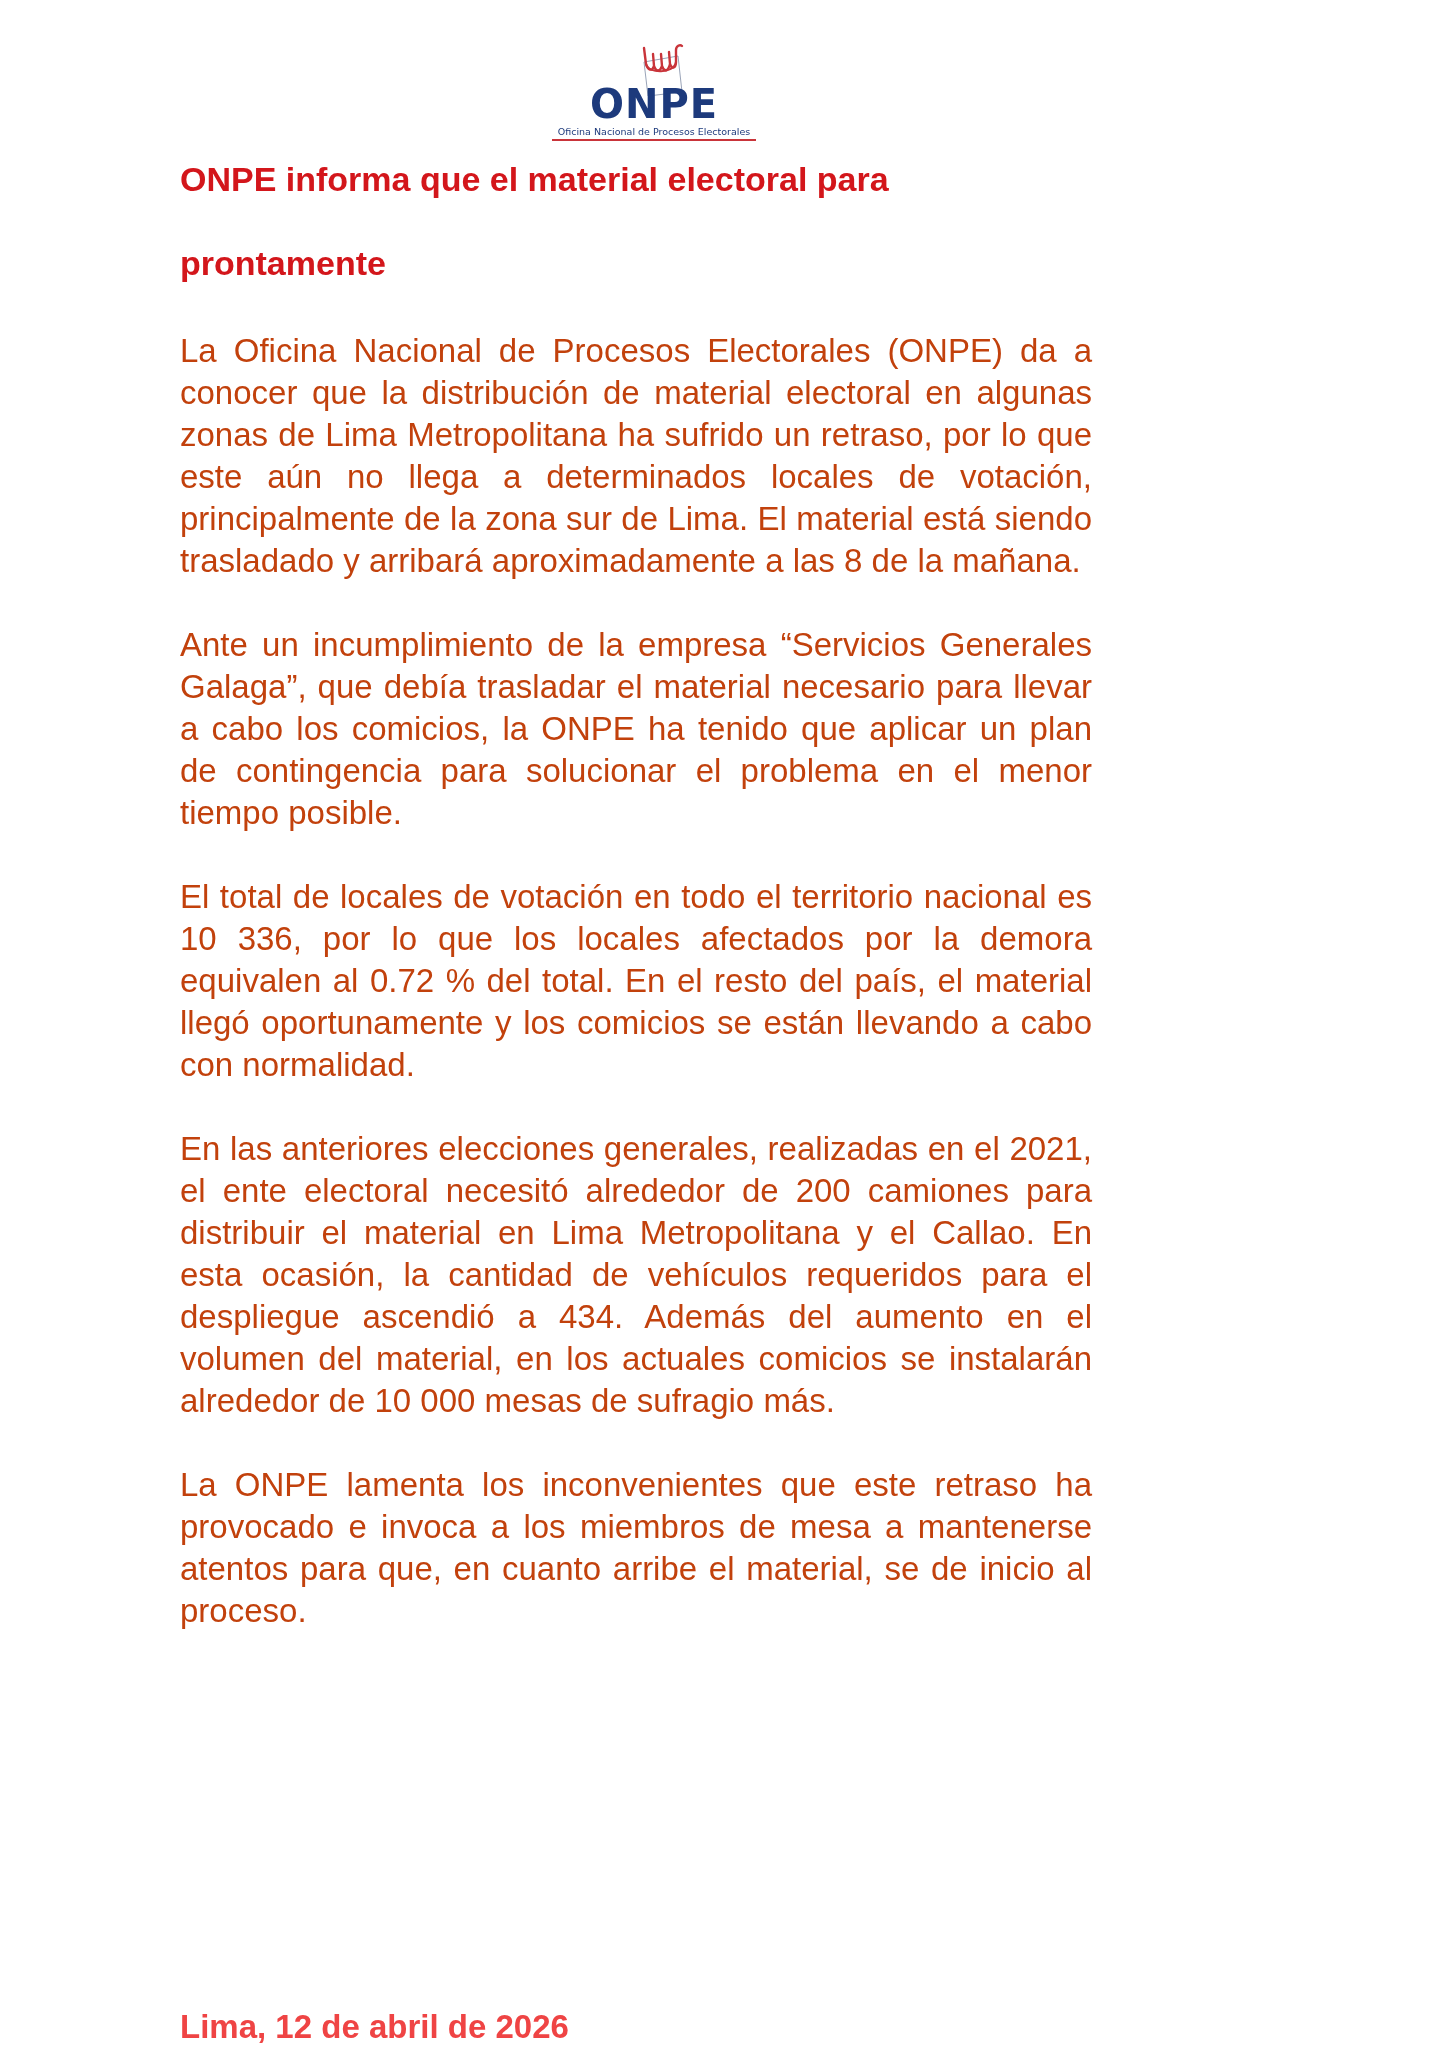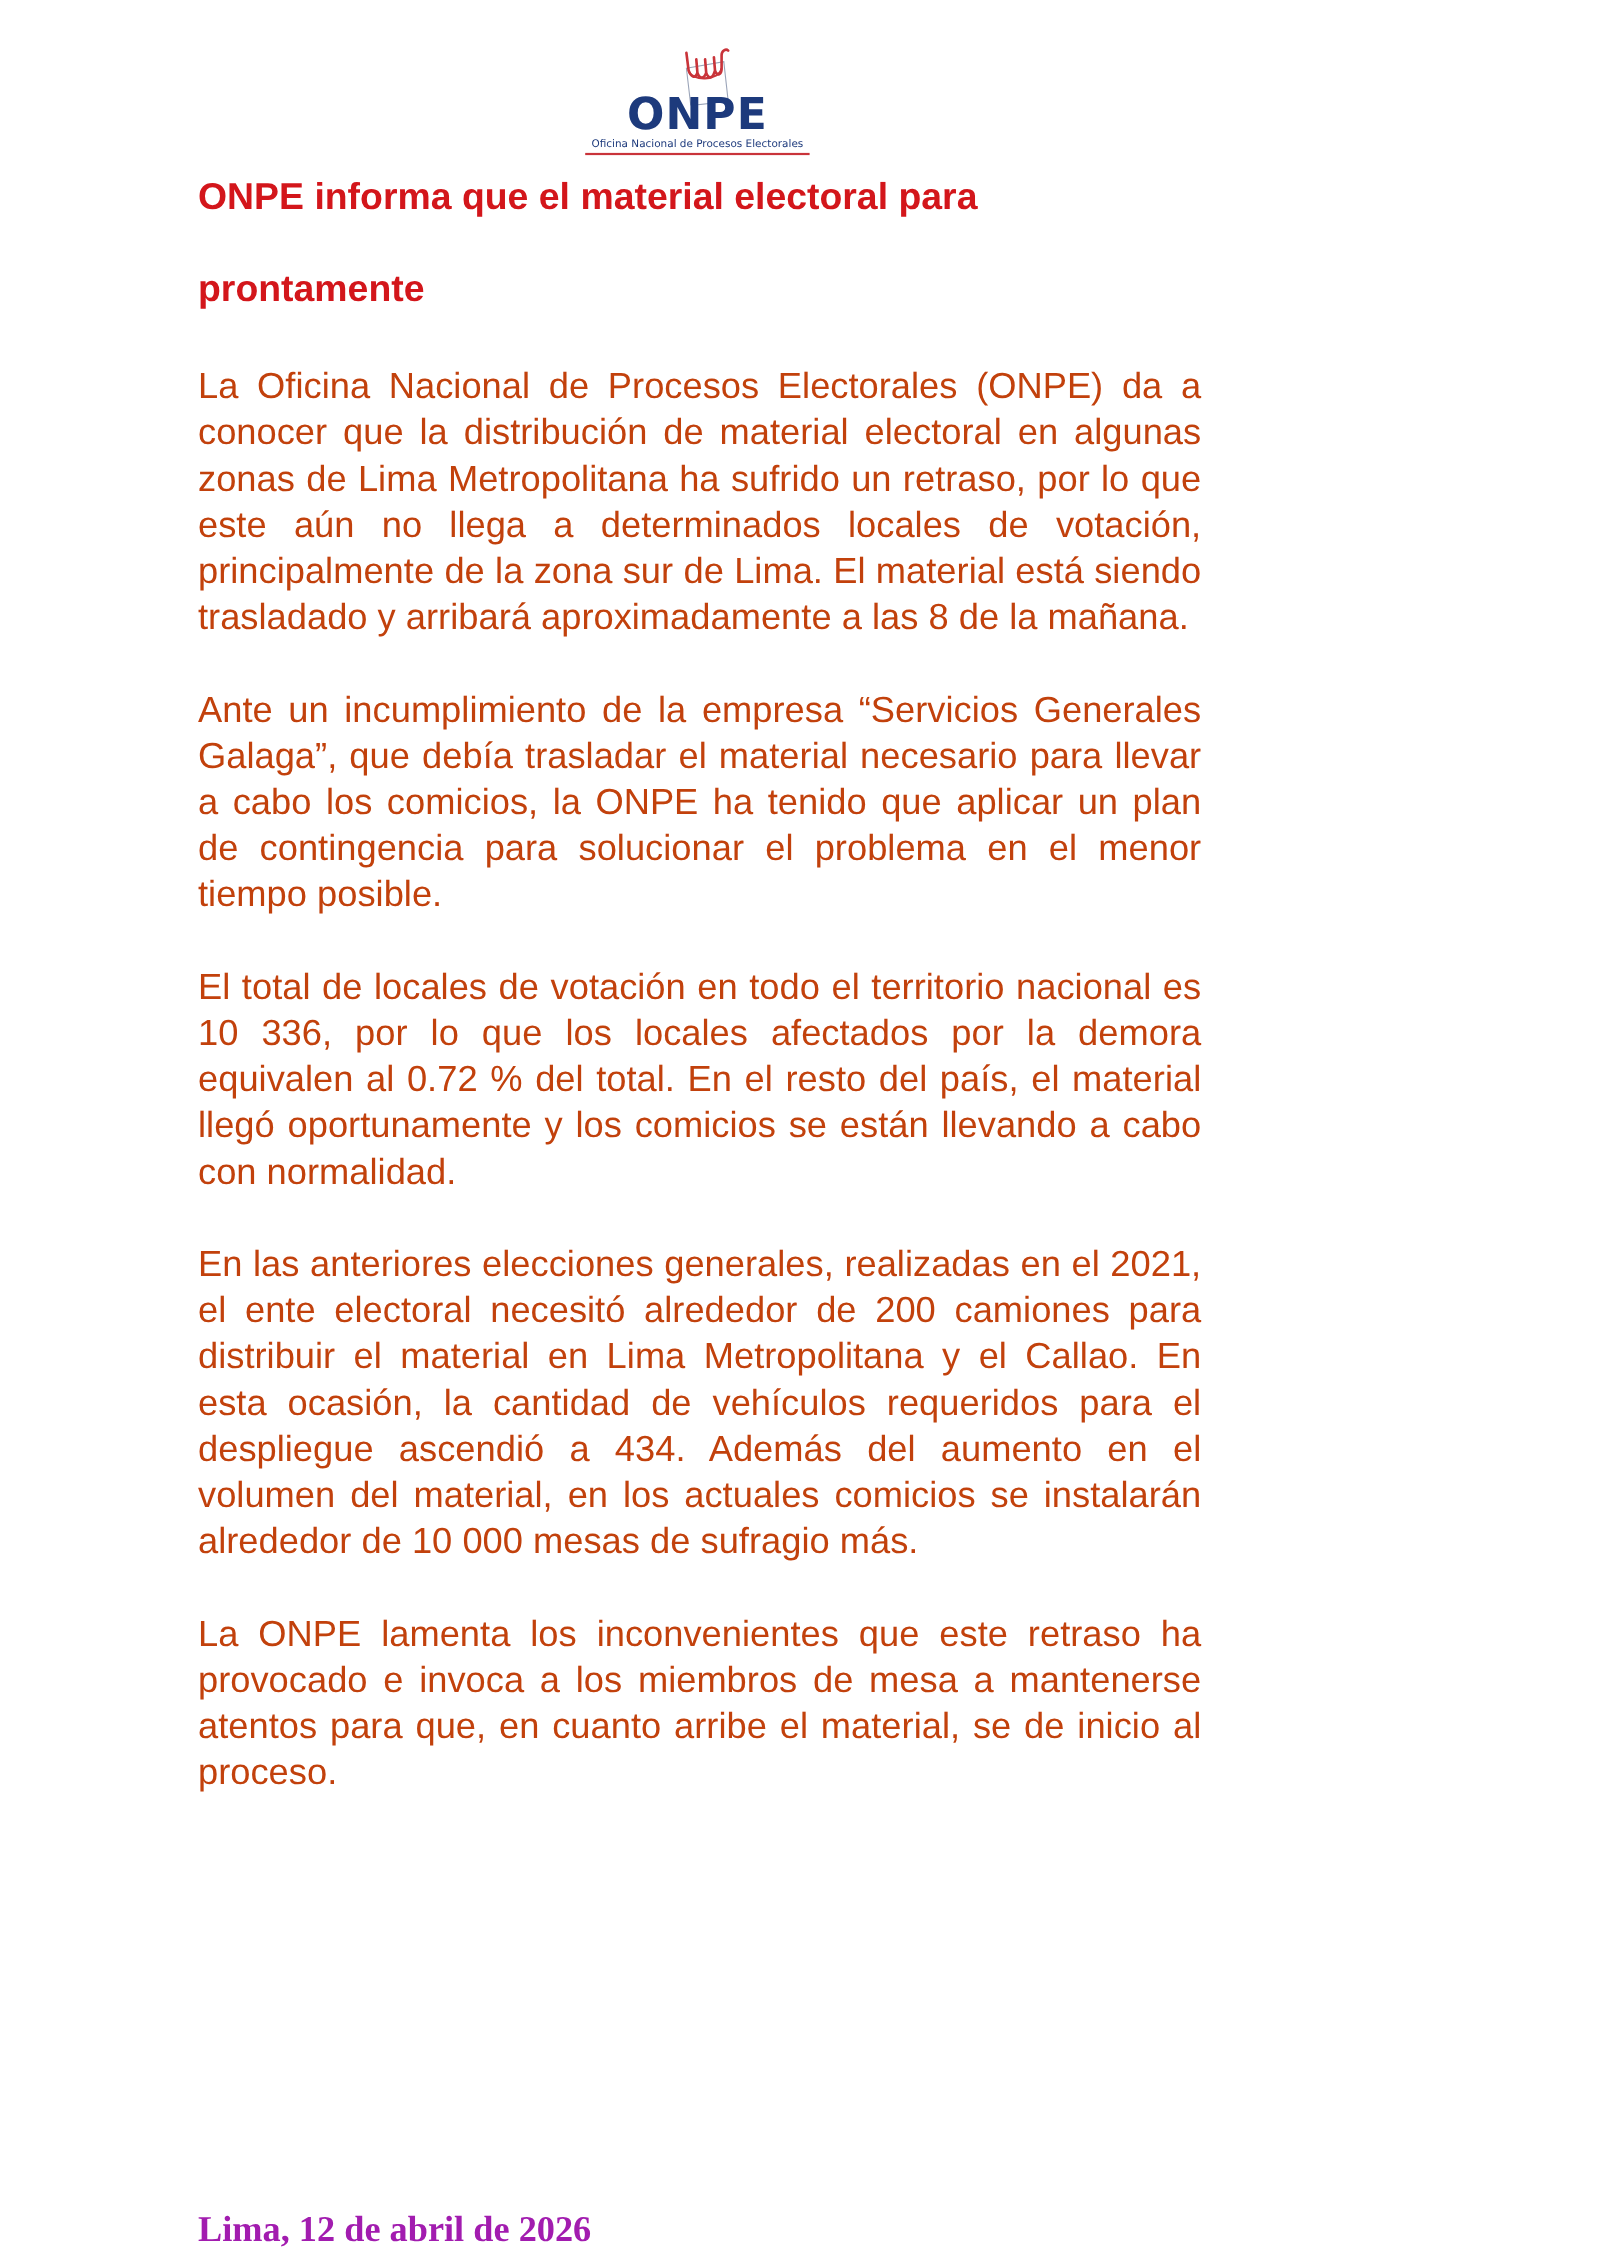--- a/index.html
+++ b/index.html
@@ -10,21 +10,21 @@
     body {
       width: 1452px;
       height: 2048px;
       position: relative;
       overflow: hidden;
       font-family: "Liberation Sans", sans-serif;
       color: #111111;
     }
     .logo {
       position: absolute;
-      left: 526px;
+      left: 546px;
       top: 38px;
       width: 216px;
       height: 106px;
     }
     .logo .hand {
       position: absolute;
       left: 88px;
       top: 2px;
       width: 54px;
       height: 56px;
@@ -87,23 +87,22 @@
       text-align: justify;
       color: #c2410c;
     }
     .dateline {
       position: absolute;
       left: 180px;
       top: 2006px;
       font-size: 33px;
       line-height: 42px;
       font-weight: bold;
-      color: #a21caf;
+      color: #ef4444;
       white-space: nowrap;
-      font-family: Liberation Serif, serif;
     }
   </style>
 </head>
 <body>
 
 <div class="logo">
   <svg class="hand" viewBox="0 0 54 56">
 
     <polygon points="10,22 44,16 48,52 14,56" fill="#ffffff" stroke="#9aa4b8" stroke-width="1"></polygon>
 

